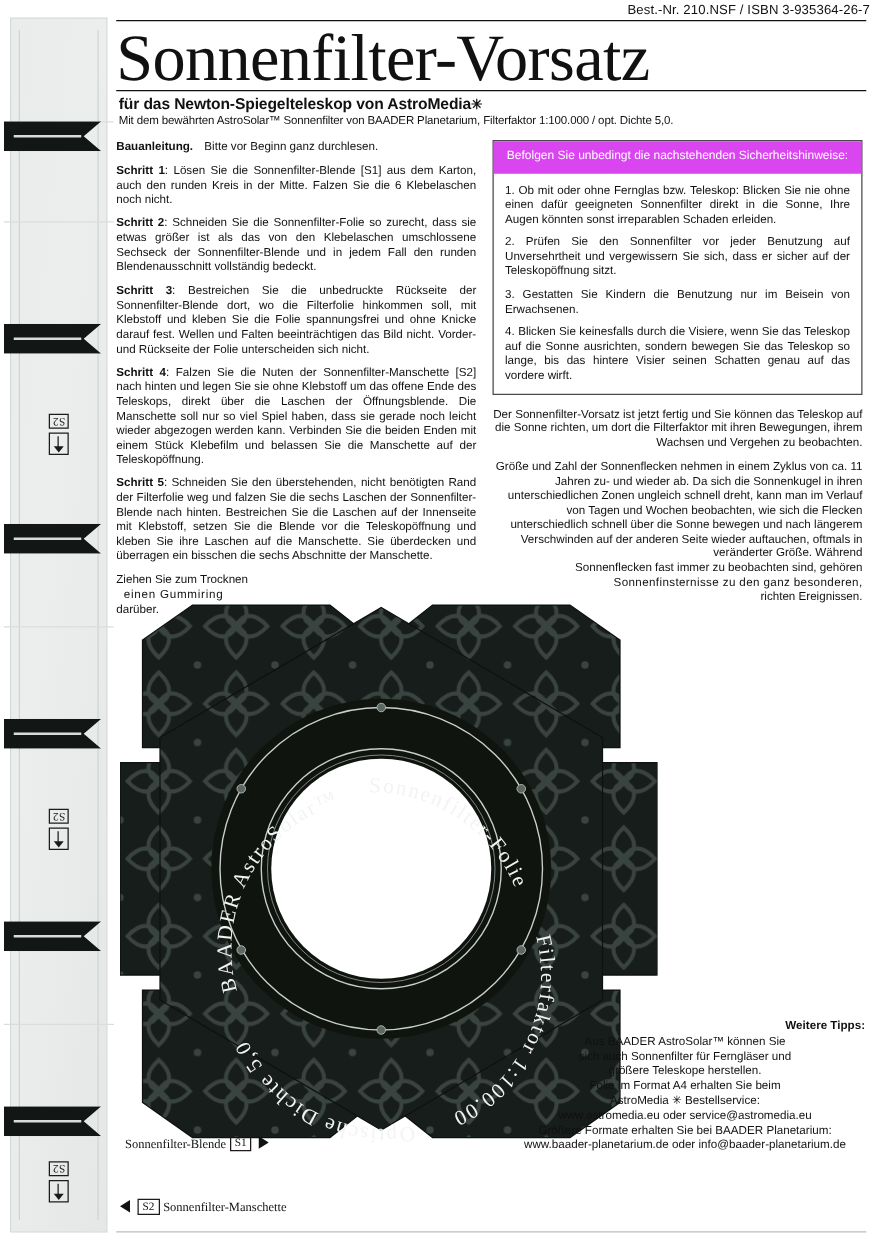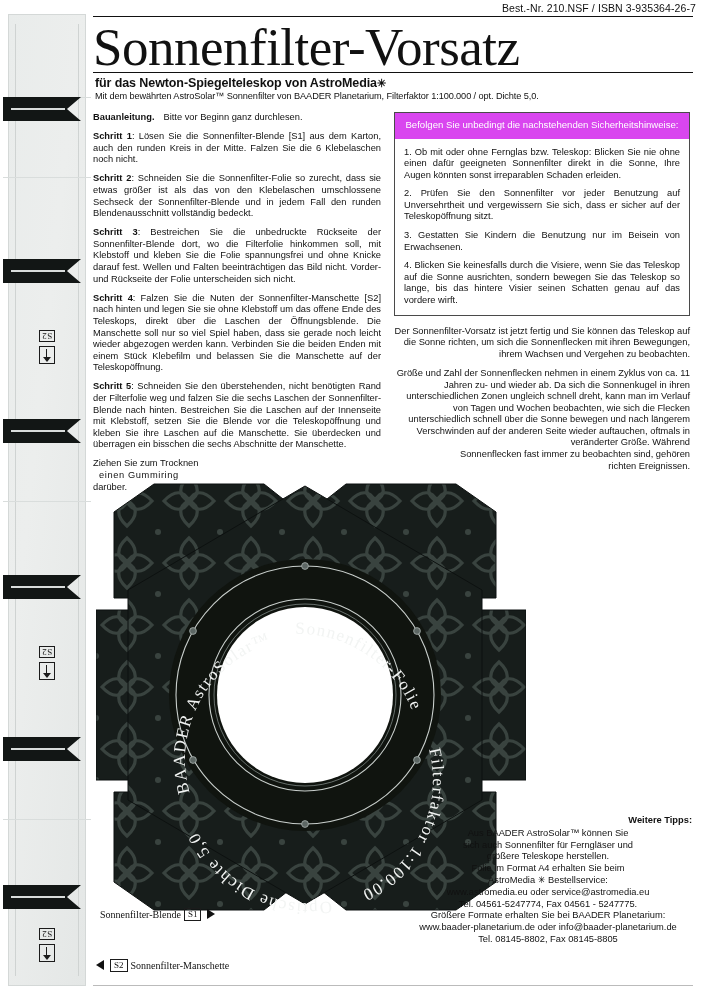--- a/index.html
+++ b/index.html
@@ -264,23 +264,24 @@
       <div class="safety-head">Befolgen Sie unbedingt die nachstehenden Sicherheitshinweise:</div>
       <div class="safety-body">
         <p>1. Ob mit oder ohne Fernglas bzw. Teleskop: Blicken Sie nie ohne einen dafür geeigneten Sonnenfilter direkt in die Sonne, Ihre Augen könnten sonst irreparablen Schaden erleiden.</p>
         <p>2. Prüfen Sie den Sonnenfilter vor jeder Benutzung auf Unversehrtheit und vergewissern Sie sich, dass er sicher auf der Teleskopöffnung sitzt.</p>
         <p>3. Gestatten Sie Kindern die Benutzung nur im Beisein von Erwachsenen.</p>
         <p>4. Blicken Sie keinesfalls durch die Visiere, wenn Sie das Teleskop auf die Sonne ausrichten, sondern bewegen Sie das Teleskop so lange, bis das hintere Visier seinen Schatten genau auf das vordere wirft.</p>
       </div>
     </div>
 
     <div class="para-right">
-      <p>Der Sonnenfilter-Vorsatz ist jetzt fertig und Sie können das Teleskop auf die Sonne richten, um sich die Sonnenflecken mit ihren Bewegungen, ihrem Wachsen und Vergehen zu beobachten.</p>
+      <p>Der Sonnenfilter-Vorsatz ist jetzt fertig und Sie können das Teleskop auf die Sonne richten, um dort die Filterfaktor mit ihren Bewegungen, ihrem Wachsen und Vergehen zu beobachten.</p>
       <p style="margin-bottom:0;">Größe und Zahl der Sonnenflecken nehmen in einem Zyklus von ca. 11 Jahren zu- und wieder ab. Da sich die Sonnenkugel in ihren unterschiedlichen Zonen ungleich schnell dreht, kann man im Verlauf von Tagen und Wochen beobachten, wie sich die Flecken unterschiedlich schnell über die Sonne bewegen und nach längerem Verschwinden auf der anderen Seite wieder auftauchen, oftmals in veränderter Größe. Während</p>
       <p class="tail-c" style="margin:0;">Sonnenflecken fast immer zu beobachten sind, gehören</p>
+      <p class="tail-c" style="margin:0;letter-spacing:.3px;">Sonnenfinsternisse zu den ganz besonderen,</p>
       <p class="tail-c" style="margin:0;">richten Ereignissen.</p>
     </div>
   </div>
 
   <div class="diecut">
     <svg width="430" height="480" viewBox="0 0 430 480">
       <defs>
         <pattern id="damask" width="62" height="62" patternUnits="userSpaceOnUse">
           <rect width="62" height="62" fill="#171d1b"></rect>
           <g fill="none" stroke="#39433f" stroke-width="3.2" stroke-linecap="round">
@@ -361,20 +362,18 @@
   </div>
 
   <div class="tips">
     <span class="t-head t-r">Weitere Tipps:</span>
     <span class="t-c">Aus BAADER AstroSolar™ können Sie</span>
     <span class="t-c">sich auch Sonnenfilter für Ferngläser und</span>
     <span class="t-c">größere Teleskope herstellen.</span>
     <span class="t-c">Folie im Format A4 erhalten Sie beim</span>
     <span class="t-c">AstroMedia ✳ Bestellservice:</span>
     <span class="t-c">www.astromedia.eu oder service@astromedia.eu</span>
-    <span class="t-c">Tel. 04561-5247774, Fax 04561 - 5247775.</span>
     <span class="t-c">Größere Formate erhalten Sie bei BAADER Planetarium:</span>
     <span class="t-c">www.baader-planetarium.de oder info@baader-planetarium.de</span>
-    <span class="t-c">Tel. 08145-8802, Fax 08145-8805</span>
   </div>
 
   <div class="botline"></div>
 </div>
 
 </body></html>

